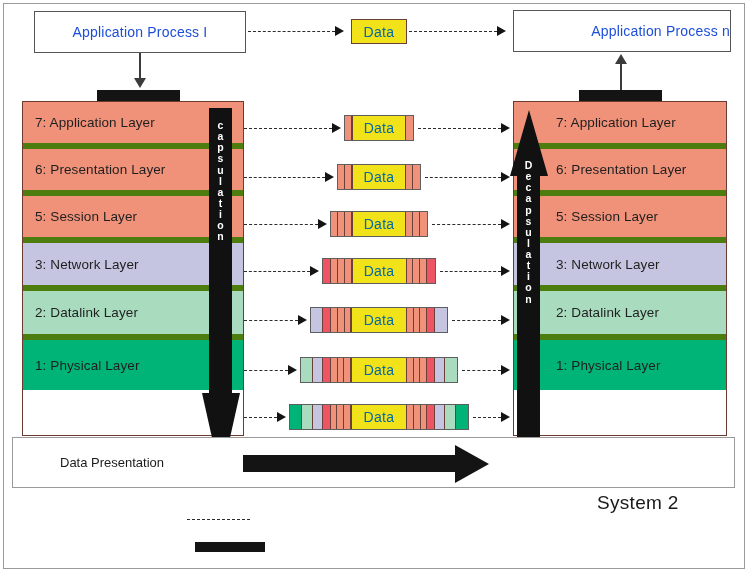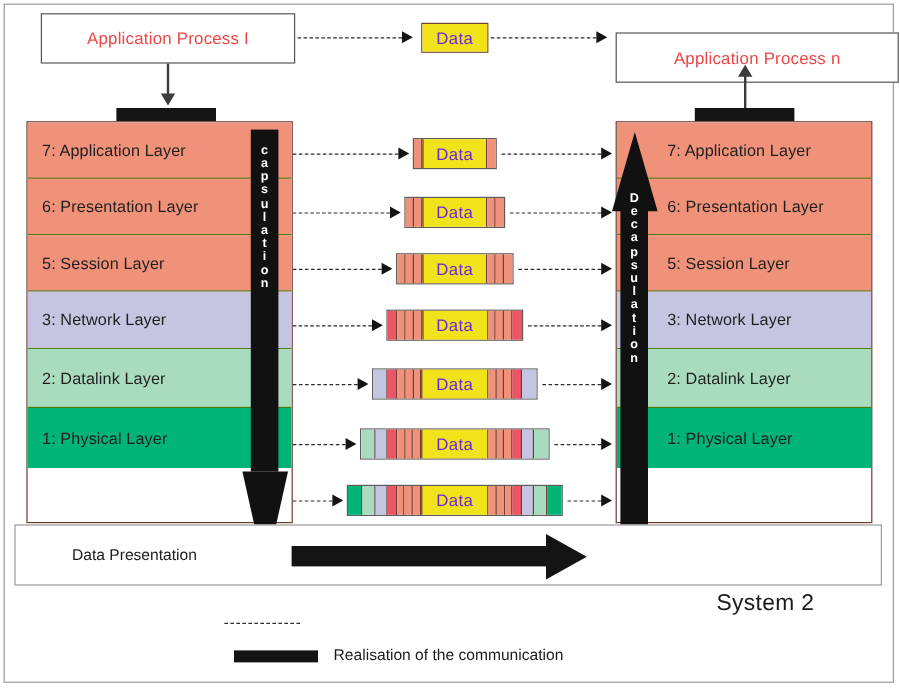--- a/index.html
+++ b/index.html
@@ -21,42 +21,42 @@
     background:#fff;
   }
 
   
   .procbox{
     position:absolute;
     box-sizing:border-box;
     border:1px solid #555;
     background:#fff;
     display:flex;align-items:center;justify-content:center;
-    font-size:14px;color:#ef4444;
+    font-size:14px;color:#1d4ed8;
     letter-spacing:.2px;
   }
 
   .blackbar{
     position:absolute;
     background:#141414;
   }
 
   
   .stack{
     position:absolute;
     box-sizing:border-box;
     border:1px solid #6b3a30;
     overflow:hidden;
   }
   .layer{
     box-sizing:border-box;
     display:flex;align-items:center;
     font-size:13.5px;
     color:#1f1f1f;
-    border-bottom:1px solid #4d7c0f;
+    border-bottom:6px solid #4d7c0f;
     letter-spacing:.1px;
     white-space:nowrap;
   }
   .layer:last-child{border-bottom:none;}
   .stack.left .layer{padding-left:12px;justify-content:flex-start;}
   .stack.right .layer{padding-left:42px;justify-content:flex-start;}
 
   
   .vwrap{position:absolute;}
   .vshaft{
@@ -86,21 +86,21 @@
     align-items:stretch;
     box-sizing:border-box;
     border:1px solid #5e5e5e;
     height:26px;
   }
   .seg{height:100%;border-right:1px solid #6a4038;box-sizing:border-box;}
   .seg:last-child{border-right:none;}
   .seg.data{
     background:#f2e21a;
     display:flex;align-items:center;justify-content:center;
-    font-size:14px;color:#6d28d9;
+    font-size:14px;color:#0369a1;
     padding:0 0;
     border-left:1px solid #6a4038;
     border-right:1px solid #6a4038;
     letter-spacing:.3px;
   }
 
   
   .dash{
     position:absolute;
     height:0;
@@ -164,21 +164,21 @@
 </head>
 <body>
 
 <div id="stage">
   <div class="frame"></div>
 
   <div class="procbox" style="left:34px;top:11px;width:212px;height:42px;">
     <span>Application Process I</span>
   </div>
 
-  <div class="procbox" style="left:513px;top:27px;width:236px;height:42px;">
+  <div class="procbox" style="left:513px;top:10px;width:218px;height:42px;justify-content:flex-end;">
     <span>Application Process n</span>
   </div>
 
   <div class="packet" style="left:351px;top:19px;width:56px;height:25px;border-color:#6a4038;">
     <div class="seg data" style="flex:1 1 auto;border-left:none;border-right:none;">Data</div>
   </div>
 
   <div class="dash" style="left:248px;top:31px;width:87px;"></div>
   <div class="arrowR" style="left:335px;top:26px;"></div>
 
@@ -390,14 +390,13 @@
   <div class="transbox" style="left:12px;top:437px;width:723px;height:51px;"></div>
   <div class="translabel" style="left:60px;top:455px;">Data Presentation</div>
   <div class="bigarrow-shaft" style="left:243px;top:455px;width:212px;height:17px;"></div>
   <div class="bigarrow-head" style="left:455px;top:444.5px;"></div>
 
   <div class="sysname" style="left:597px;top:492px;">System 2</div>
 
   <div class="legend-dash" style="left:187px;top:519px;width:63px;"></div>
 
   <div class="legend-bar" style="left:195px;top:542px;width:70px;height:10px;"></div>
-  <div class="legend-text" style="left:278px;top:538px;">Realisation  of  the  communication</div>
 </div>
 
 </body></html>

